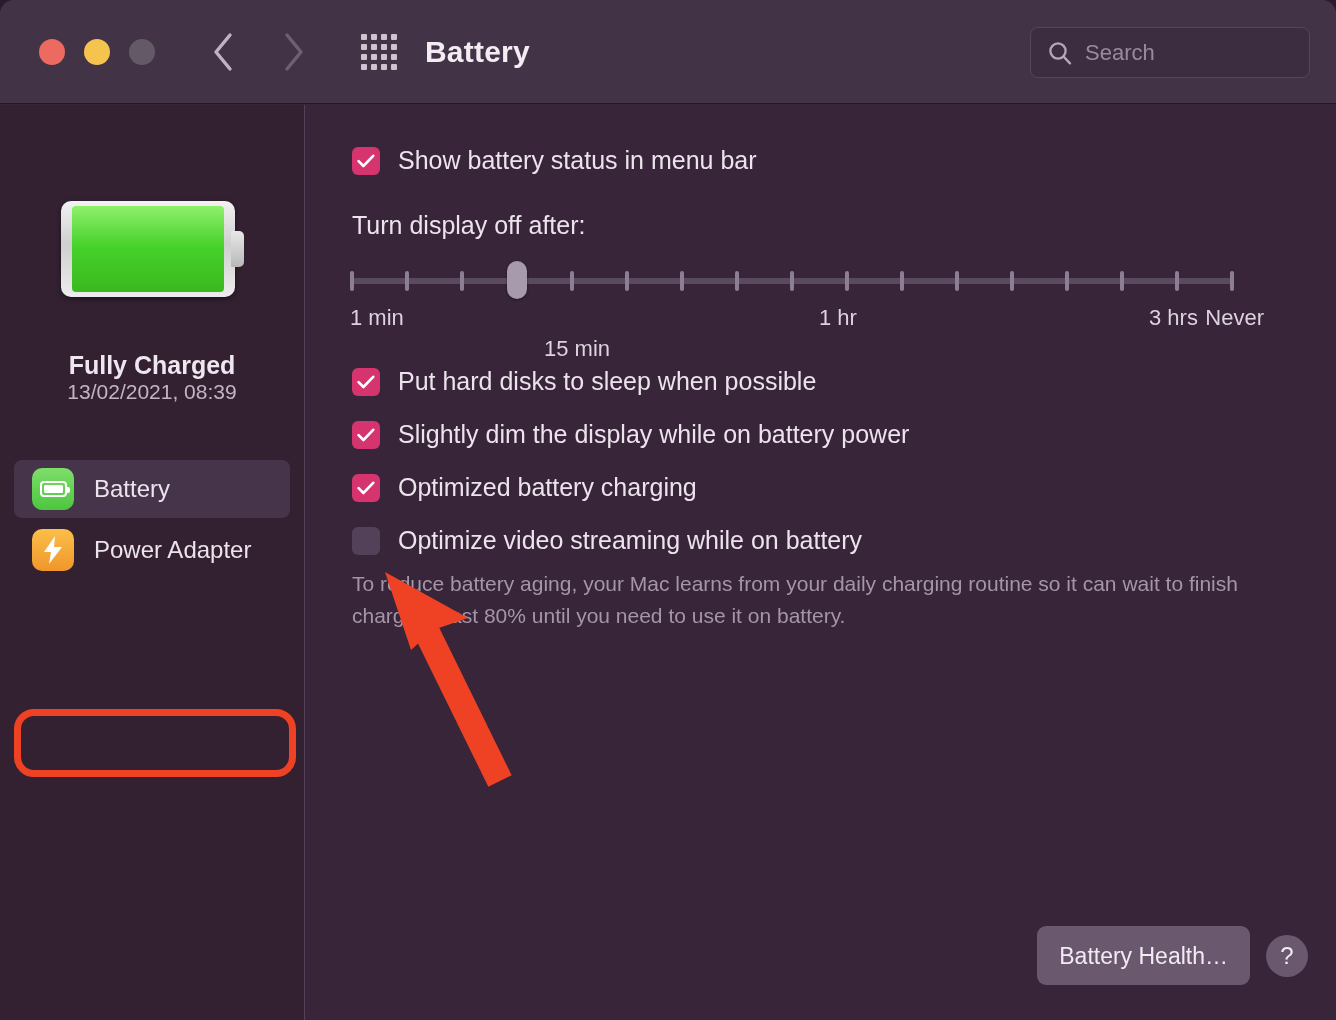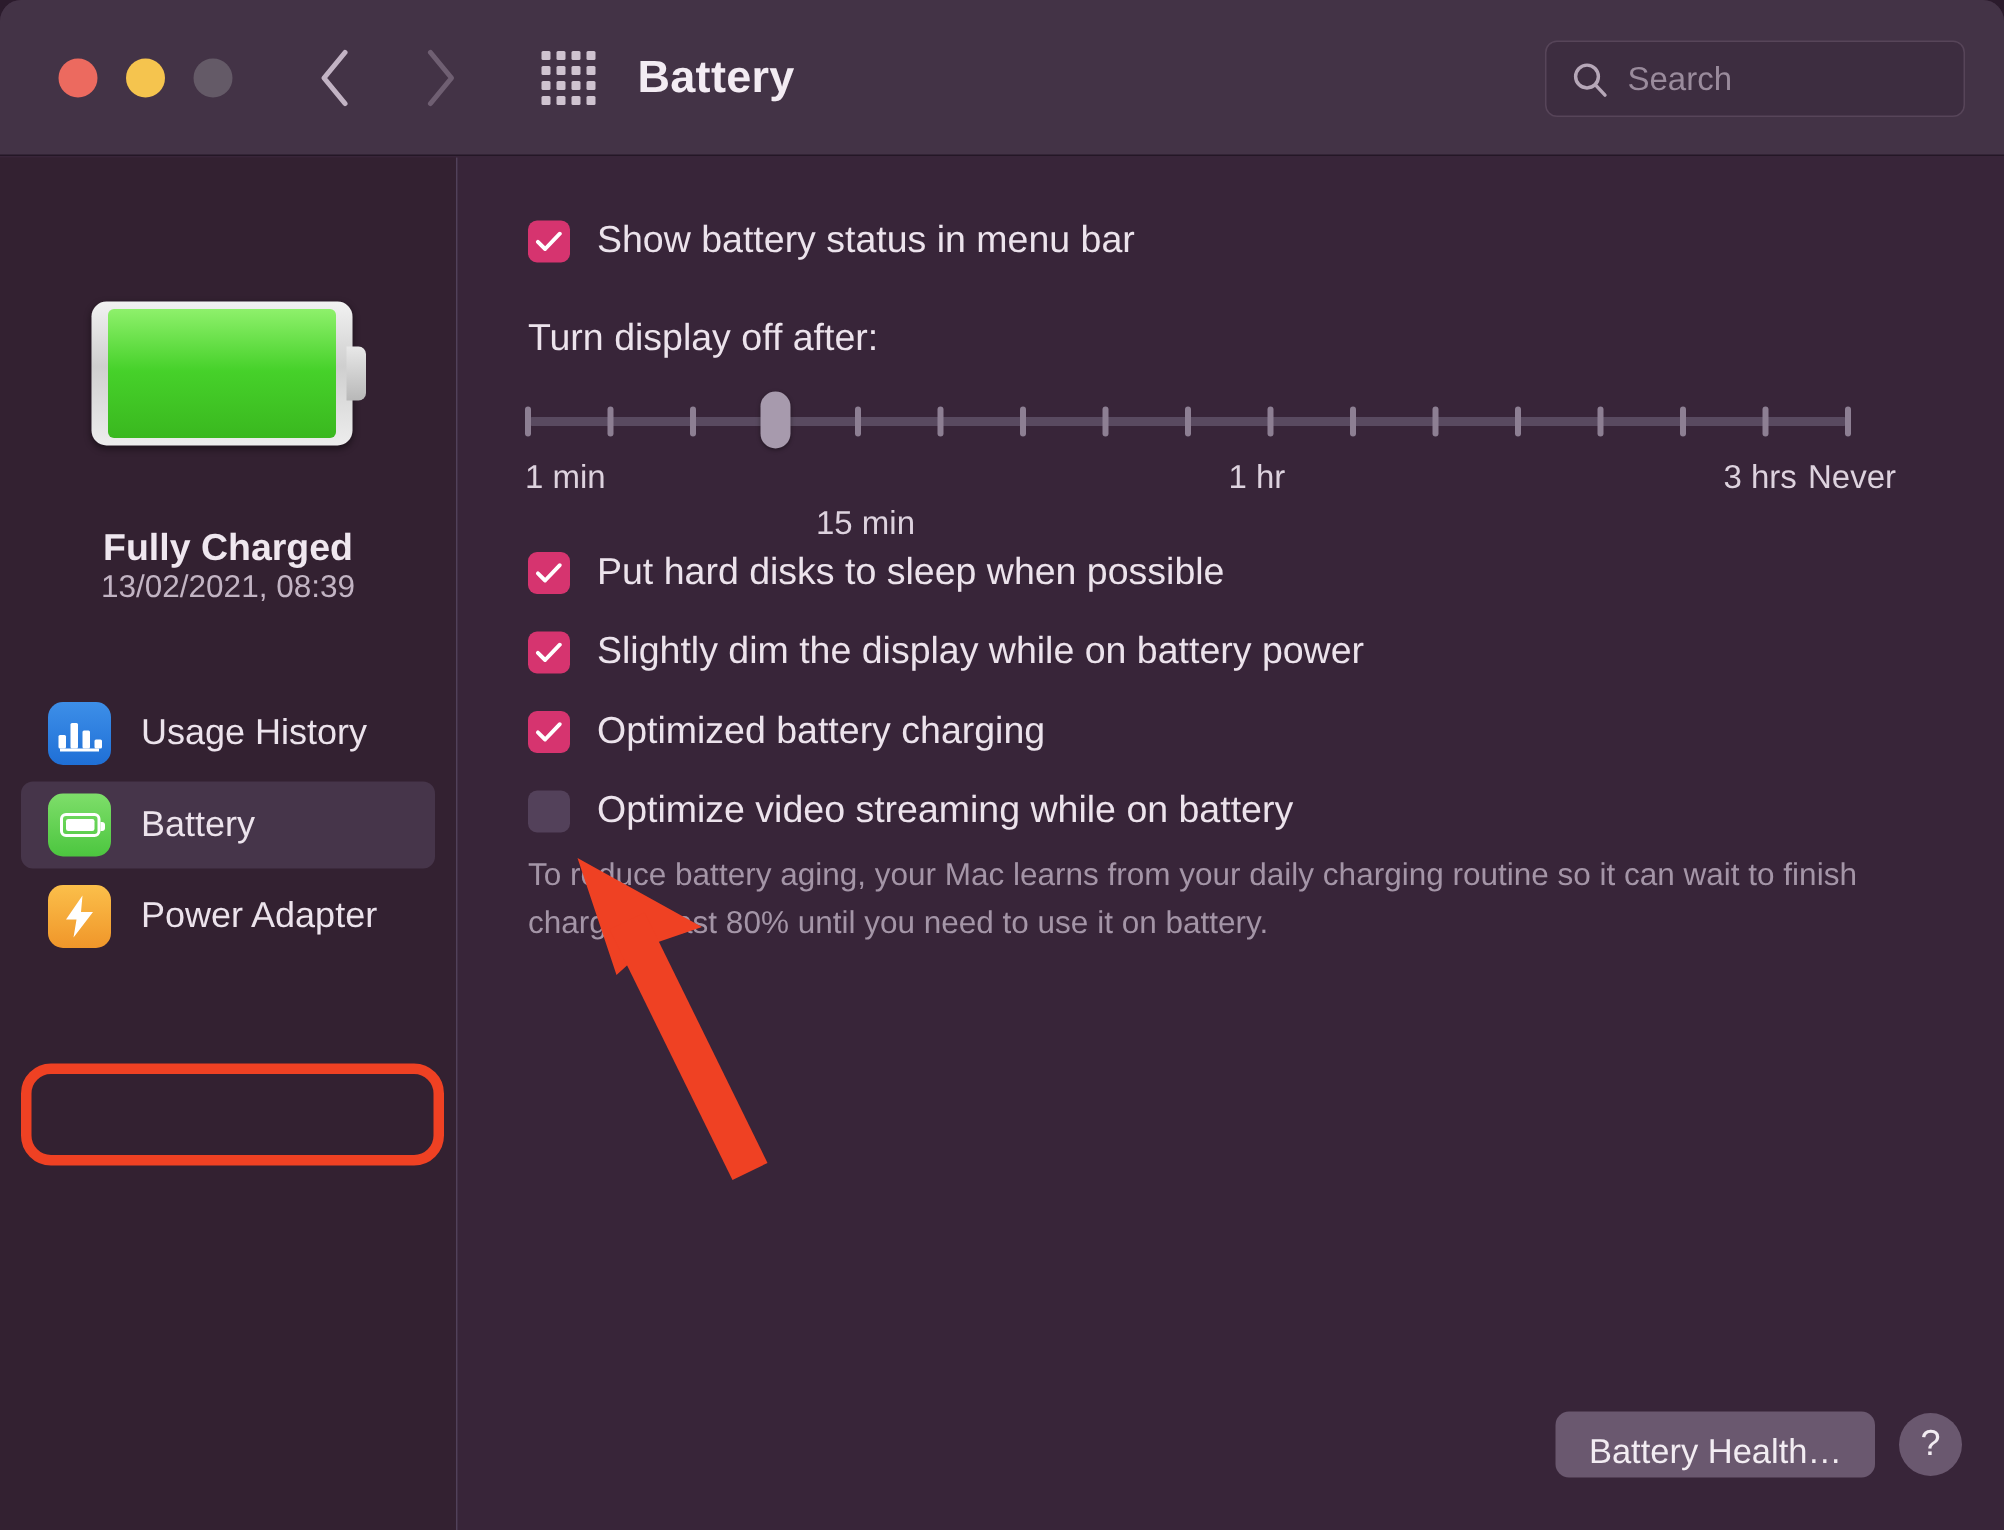--- a/index.html
+++ b/index.html
@@ -182,21 +182,21 @@
     font-size: 21px; line-height: 1.5; color: #a495a7;
   }
 
   #footer {
     position: absolute; left: 0; right: 28px; bottom: 35px;
     display: flex; justify-content: flex-end; align-items: center; gap: 16px;
   }
   .pbtn {
     background: #6a586f; border: none; border-radius: 9px;
     color: #f2ecf2; font-size: 23px; font-family: inherit;
-    padding: 4px 22px; height: 44px; line-height: 44px;
+    padding: 4px 22px; height: 59px; line-height: 44px;
   }
   #help-btn {
     width: 42px; height: 42px; border-radius: 50%;
     background: #6a586f; border: none; color: #f2ecf2;
     font-size: 24px; font-family: inherit;
   }
 
   
   #arrow { position: absolute; left: 0; top: 0; width: 1336px; height: 1020px; pointer-events: none; }
 </style>
@@ -260,32 +260,20 @@
       <div class="shell"></div>
       <div class="cap"></div>
       <div class="fill"></div>
     </div>
 
     <div id="status-title">Fully Charged</div>
     <div id="status-sub">13/02/2021, 08:39</div>
 
     <div id="navlist">
 
-      <div class="navitem">
-        <div class="ico usage">
-          <div class="bars">
-            <span style="height:9px"></span>
-            <span style="height:17px"></span>
-            <span style="height:12px"></span>
-            <span style="height:6px"></span>
-          </div>
-          <div class="usage-underline"></div>
-        </div>
-        <div class="label">Usage History</div>
-      </div>
 
       <div class="navitem selected">
         <div class="ico batt">
           <div class="battglyph"></div>
         </div>
         <div class="label">Battery</div>
       </div>
 
       <div class="navitem">
         <div class="ico power">

